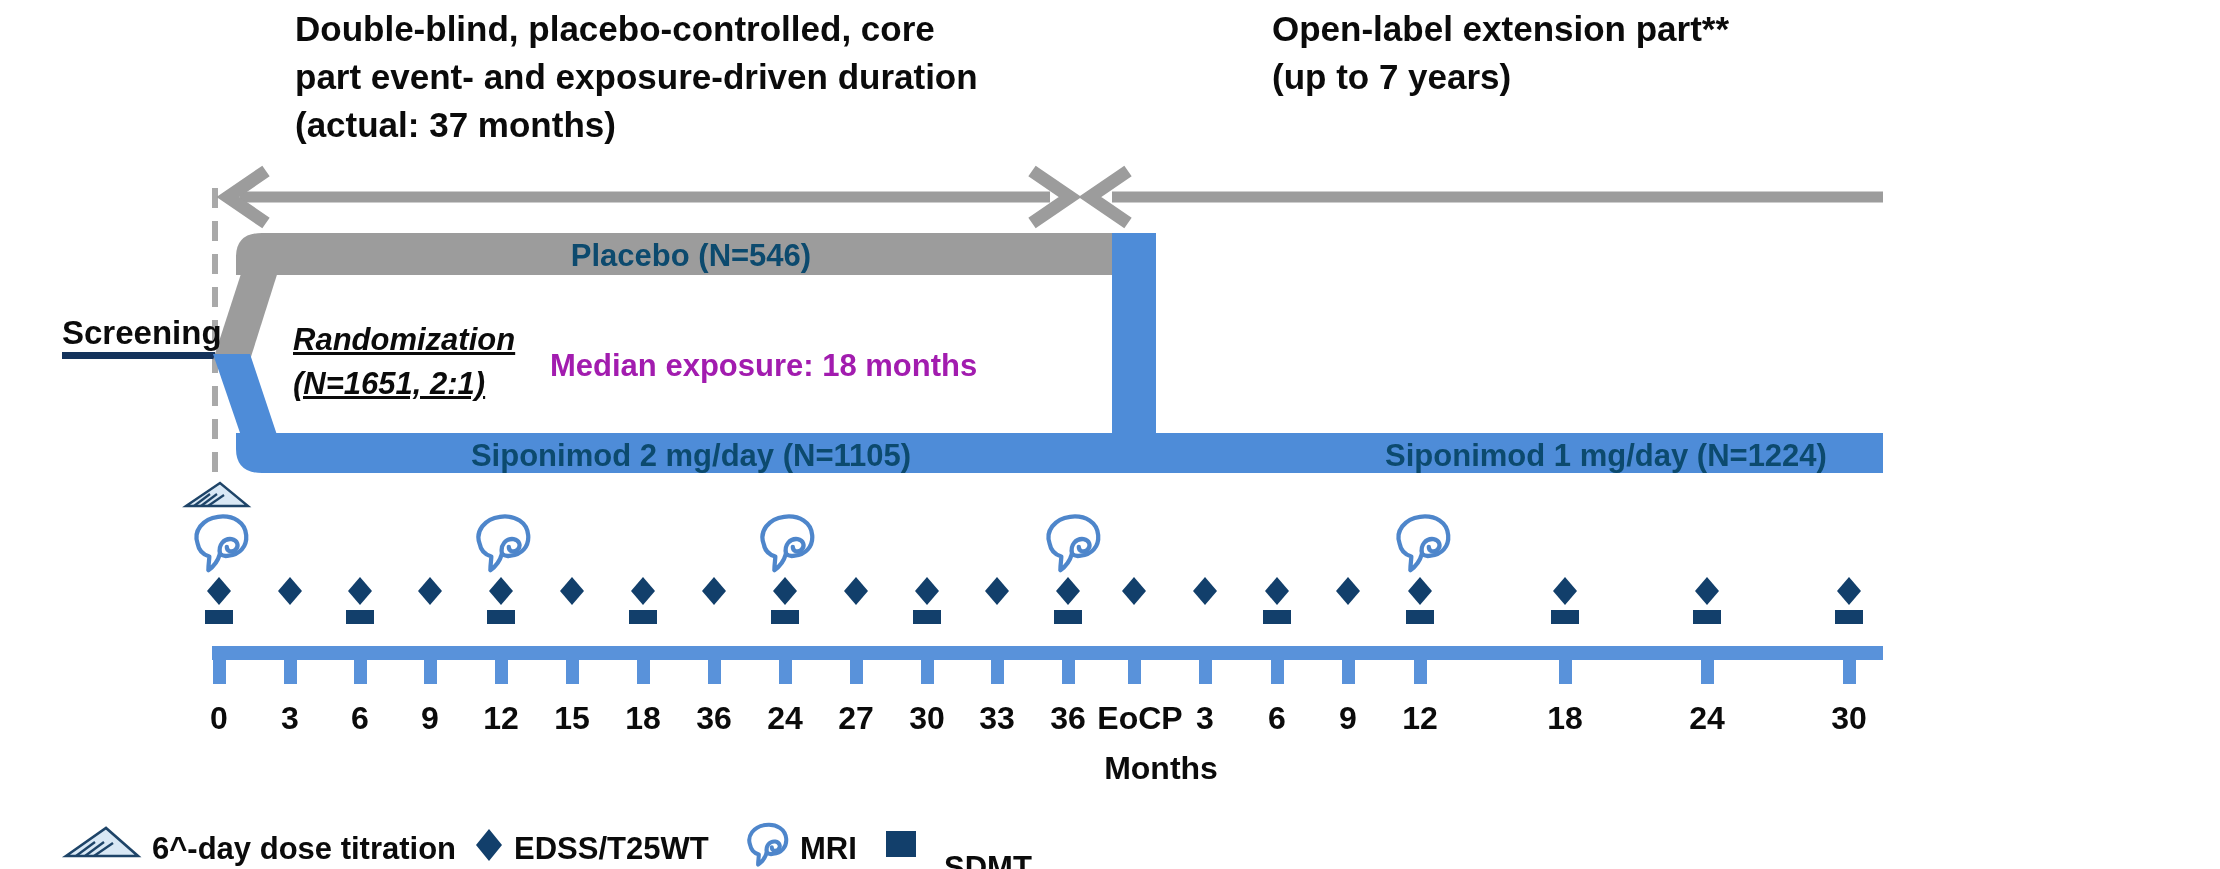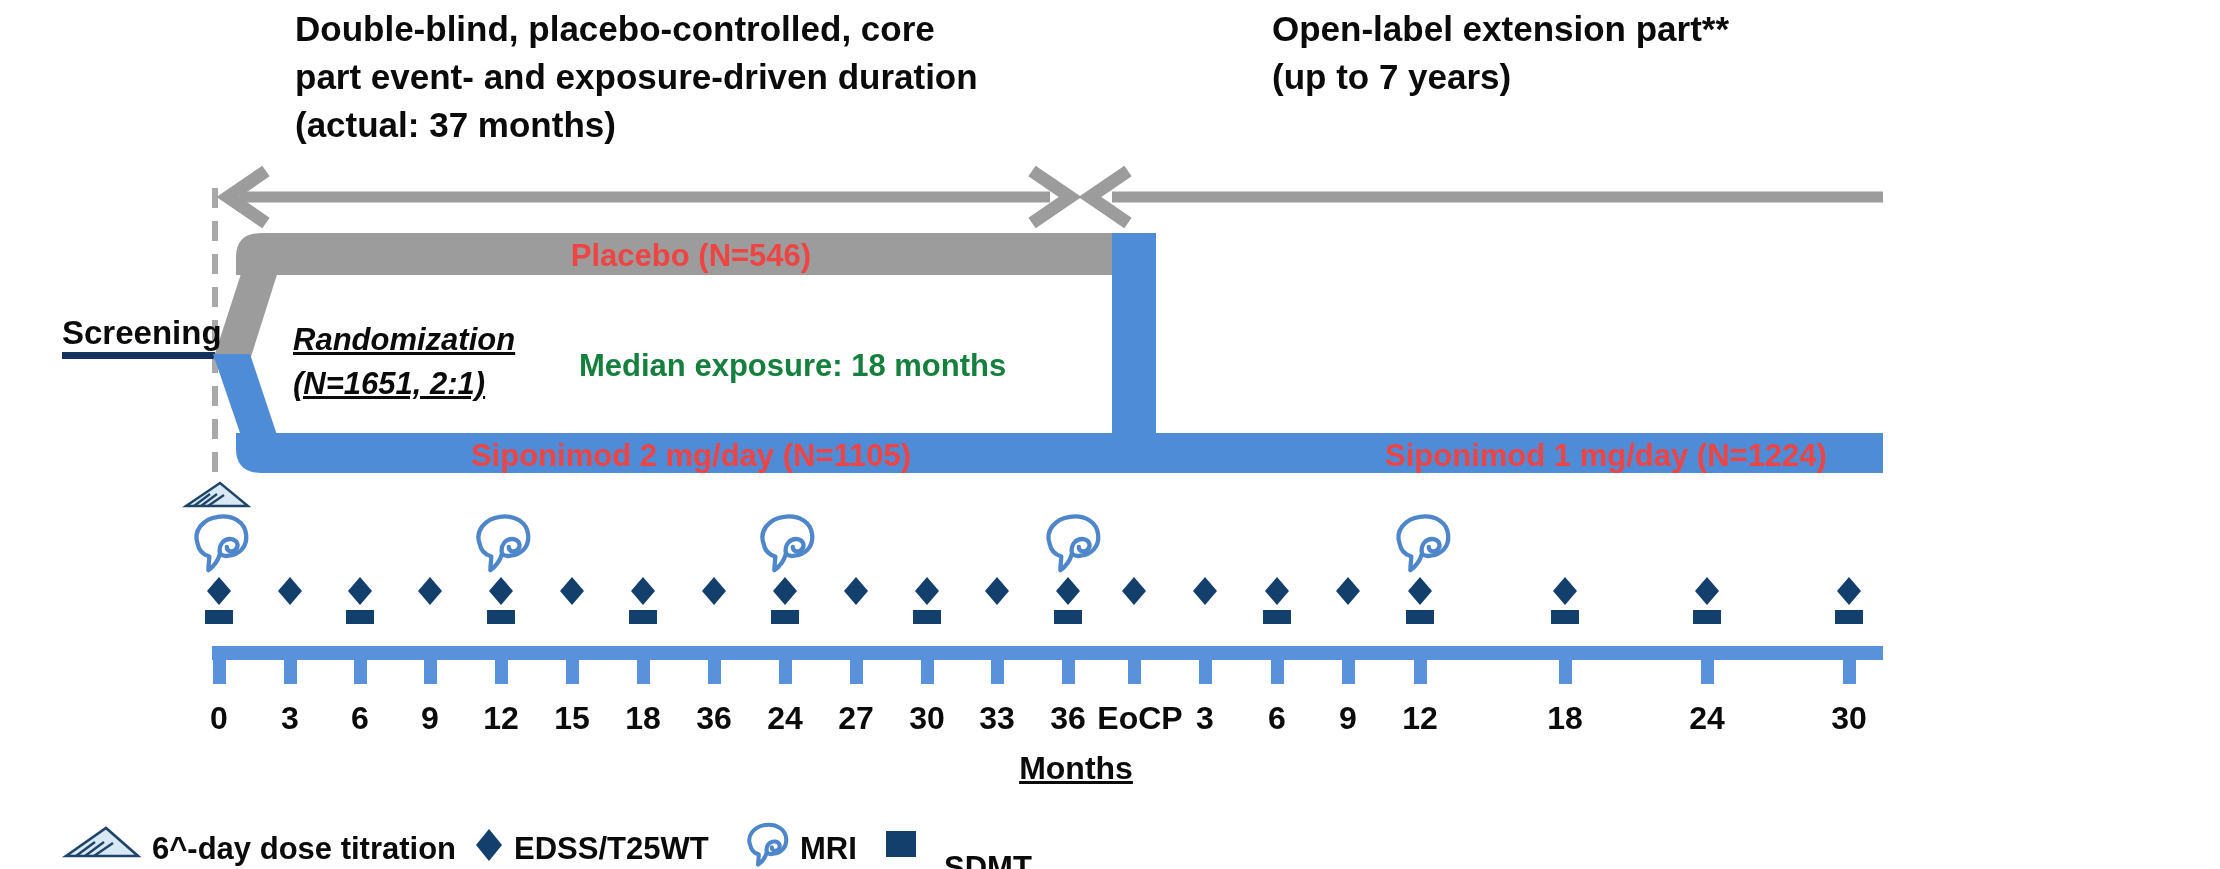--- a/index.html
+++ b/index.html
@@ -2,22 +2,22 @@
 <html><head>
 <meta charset="utf-8">
 <style>
   html,body{margin:0;padding:0;background:#fff;}
   #canvas{position:relative;width:1883px;height:869px;background:#fff;overflow:hidden;
           font-family:"Liberation Sans",sans-serif;}
   .t{position:absolute;font-weight:bold;color:#0b0b0b;white-space:pre-line;}
   .title{font-size:35px;line-height:48px;}
   .screening{font-size:33px;}
   .rand{font-size:31px;line-height:44px;font-style:italic;text-decoration:underline;}
-  .median{font-size:31px;color:#15803d;margin-left:29px;}
-  .barlabel{font-size:31px;color:#ef4444;text-align:center;}
+  .median{font-size:31px;color:#a21caf;}
+  .barlabel{font-size:31px;color:#0c4a6e;text-align:center;}
   .tick{font-size:32px;transform:translateX(-50%);white-space:nowrap;}
   .months{font-size:32px;transform:translateX(-50%);}
   .legend{font-size:31px;text-align:center;}
   svg{position:absolute;left:0;top:0;}
 </style>
 </head>
 <body>
 
 <div id="canvas">
 
@@ -205,20 +205,20 @@
   <span class="t tick" style="left:1205px;top:700px;">3</span>
   <span class="t tick" style="left:1277px;top:700px;">6</span>
   <span class="t tick" style="left:1348px;top:700px;">9</span>
   <span class="t tick" style="left:1420px;top:700px;">12</span>
   <span class="t tick" style="left:1565px;top:700px;">18</span>
   <span class="t tick" style="left:1707px;top:700px;">24</span>
   <span class="t tick" style="left:1849px;top:700px;">30</span>
   <span class="t tick" style="left:1985px;top:700px;">36</span>
   <span class="t tick" style="left:2113px;top:700px;">84</span>
 
-  <div class="t months" style="left:1076px;top:750px;text-decoration:underline;">Months</div>
+  <div class="t months" style="left:1161px;top:750px;">Months</div>
 
   <span class="t legend" style="left:152px;top:831px;">6^-day dose titration</span>
   <span class="t legend" style="left:514px;top:831px;">EDSS/T25WT</span>
   <span class="t legend" style="left:800px;top:831px;">MRI</span>
   <span class="t legend" style="left:944px;top:850px;">SDMT</span>
 
 </div>
 
 </body></html>

